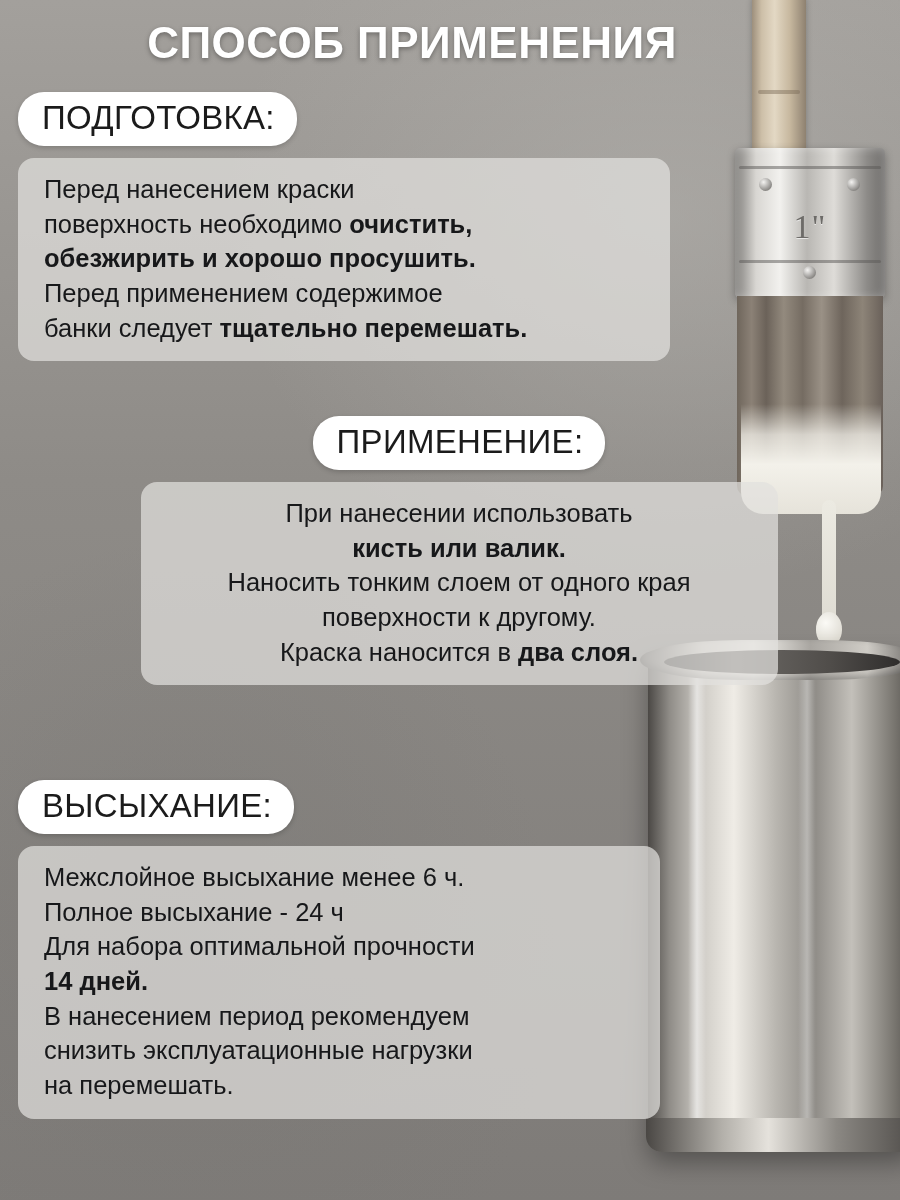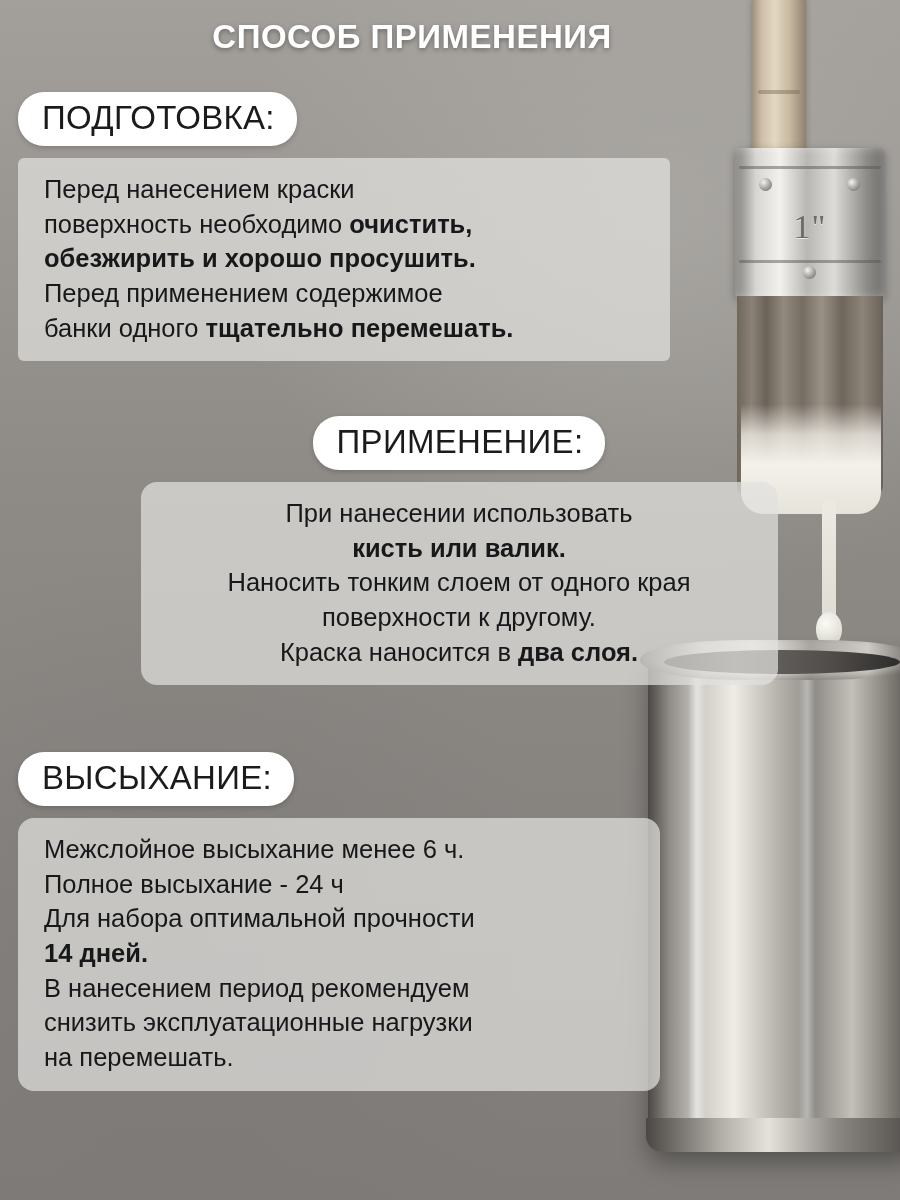--- a/index.html
+++ b/index.html
@@ -174,21 +174,21 @@
     width: 18px;
     background: linear-gradient(90deg, rgba(255,255,255,0.0), rgba(255,255,255,0.55), rgba(255,255,255,0.0));
   }
 
   
   .title {
     position: absolute;
     left: 0; right: 0;
     top: 18px;
     text-align: center;
-    font-size: 33px;
+    font-size: 44px;
     font-weight: bold;
     color: #ffffff;
     letter-spacing: 0.5px;
     text-shadow: 0 2px 5px rgba(0,0,0,0.35);
     padding-right: 96px;
     box-sizing: border-box;
     margin-left: 20px;
   }
 
   .section {
@@ -220,26 +220,26 @@
   }
   .section-body p {
     margin: 0;
   }
   .section-body b {
     font-weight: bold;
   }
 
   
   #section-prep { top: 92px; }
-  #section-prep .section-body { width: 600px; border-radius: 6px; }
+  #section-prep .section-body { width: 600px; }
 
   #section-use  { top: 416px; text-align: center; }
   #section-use .section-body { width: 585px; }
 
-  #section-dry  { top: 752px; }
+  #section-dry  { top: 780px; }
   #section-dry .section-body { width: 590px; }
 </style>
 </head>
 <body>
 
 <div class="poster">
 
   <div class="bg-wash"></div>
 
   <div class="brush-handle"></div>
@@ -266,21 +266,21 @@
 
   <div class="title">СПОСОБ ПРИМЕНЕНИЯ</div>
 
   <div class="section" id="section-prep">
     <div class="section-head">ПОДГОТОВКА:</div>
     <div class="section-body">
       <p><span>Перед нанесением краски</span></p>
       <p><span>поверхность  необходимо </span><b>очистить,</b></p>
       <p><b>обезжирить  и  хорошо  просушить.</b></p>
       <p><span>Перед применением содержимое</span></p>
-      <p><span>банки одного </span><b>тщательно перемешать.</b></p>
+      <p><span>банки следует </span><b>тщательно перемешать.</b></p>
     </div>
   </div>
 
   <div class="section" id="section-use">
     <div class="section-head">ПРИМЕНЕНИЕ:</div>
     <div class="section-body">
       <p><span>При нанесении использовать</span></p>
       <p><b>кисть или валик.</b></p>
       <p><span>Наносить тонким слоем от одного края</span></p>
       <p><span>поверхности к другому.</span></p>

